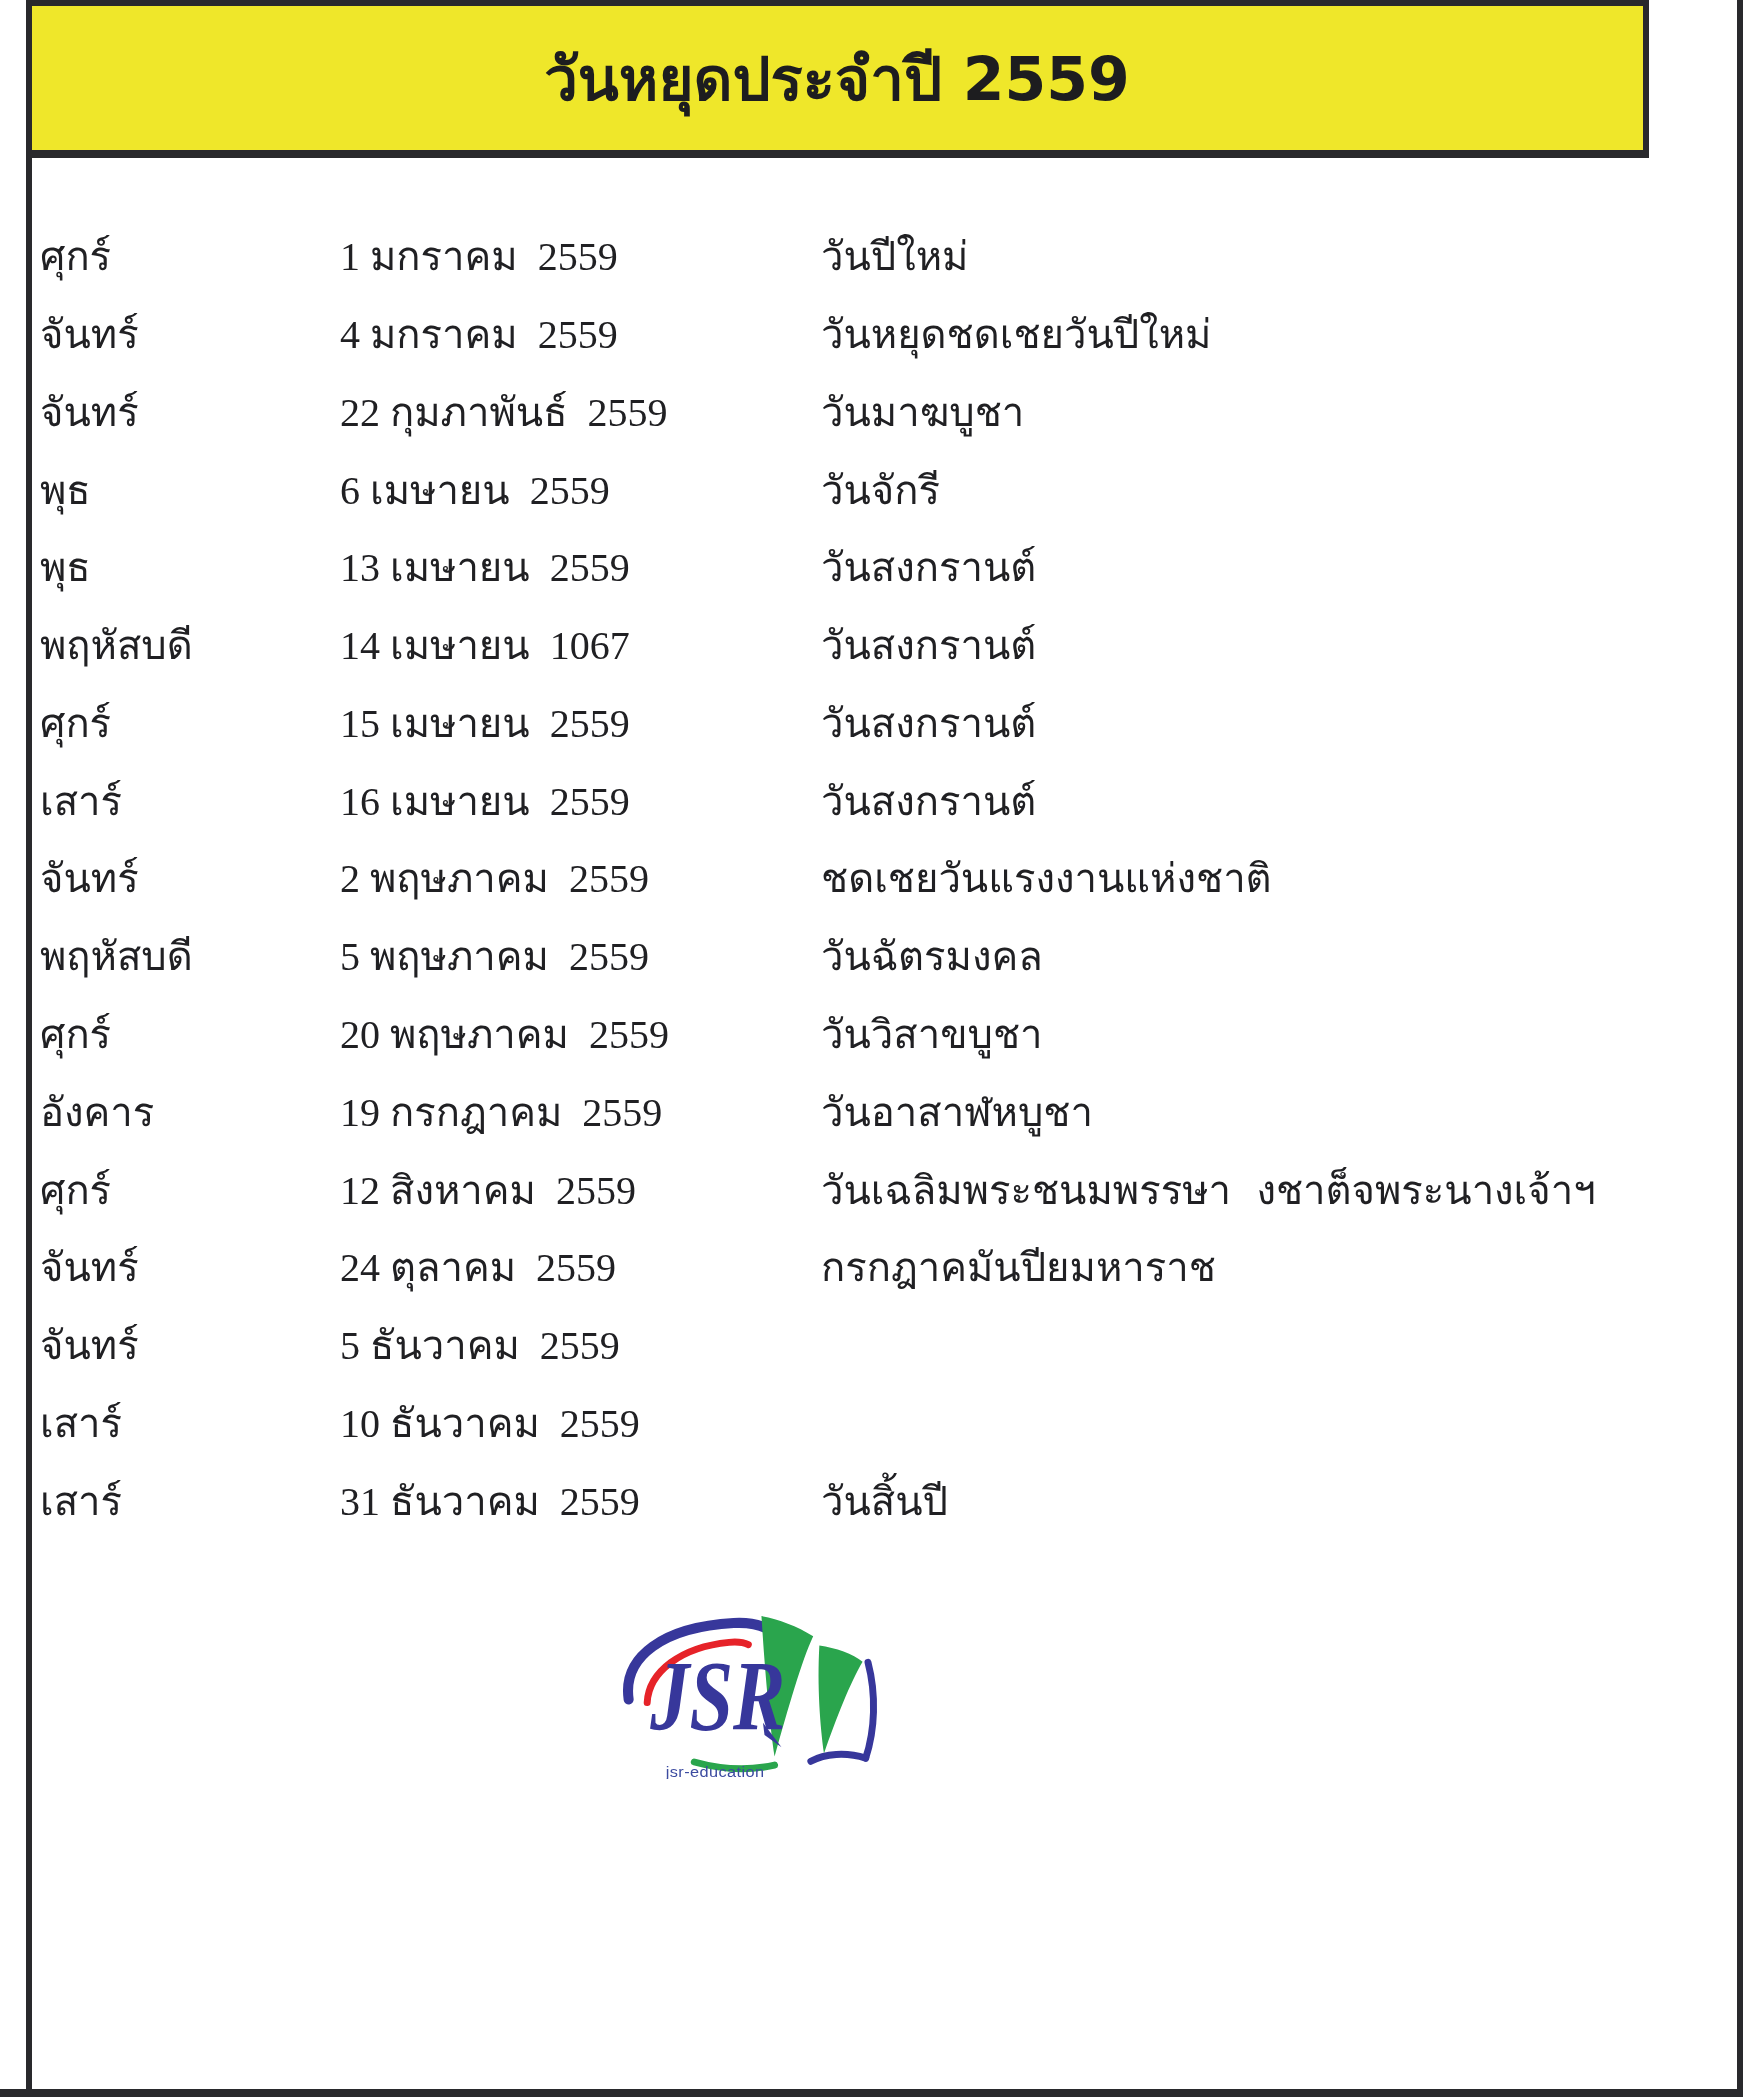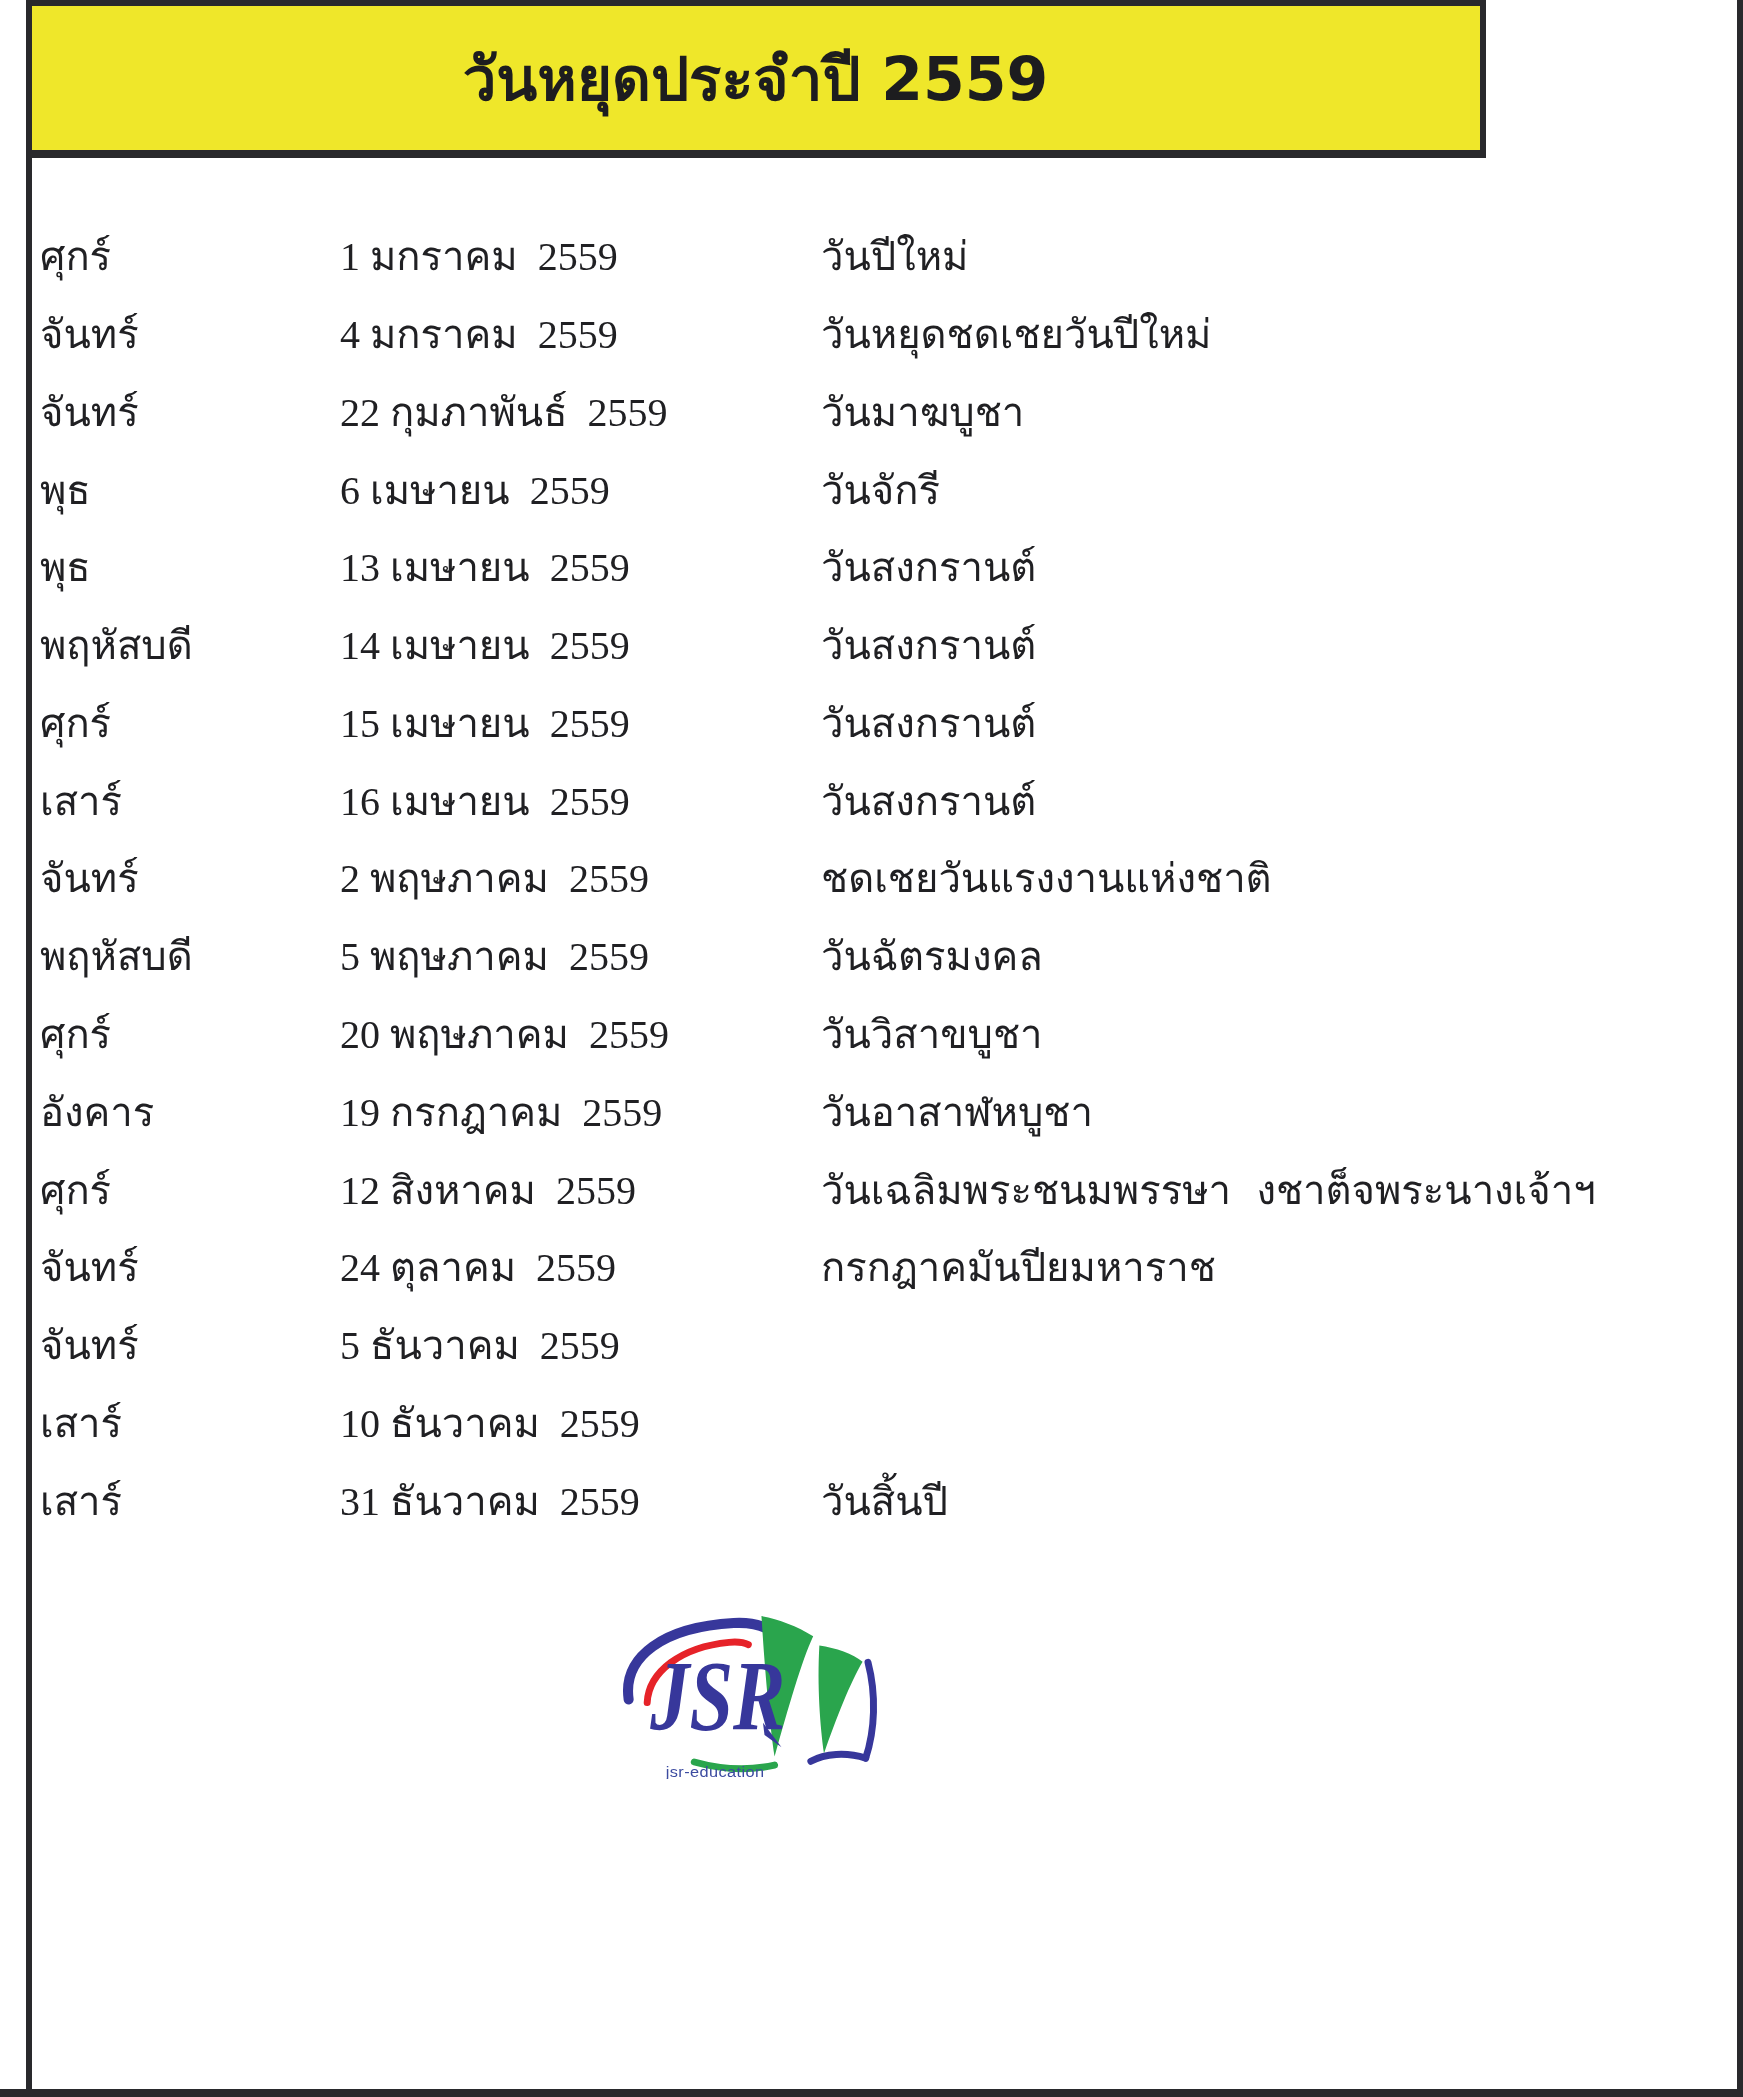--- a/index.html
+++ b/index.html
@@ -9,21 +9,21 @@
     font-family:"DejaVu Sans", sans-serif;
     color:#202023;
   }
   .frame {
     position:absolute; left:25.5px; top:0; width:1717px; height:2097px;
     box-sizing:border-box;
     border-left:6.2px solid #29292c;
     border-right:6.2px solid #29292c;
   }
   .header {
-    position:absolute; left:25.5px; top:0; width:1460px; height:158px;
+    position:absolute; left:25.5px; top:0; width:1623px; height:158px;
     box-sizing:border-box;
     background:#efe72a;
     border:6.2px solid #29292c;
     border-bottom-width:8.5px;
     display:flex; align-items:center; justify-content:center;
   }
   .title {
     font-size:60px; font-weight:bold; color:#1d1d1f;
     letter-spacing:0px; white-space:pre;
   }
@@ -77,21 +77,21 @@
         <span class="c2">6 เมษายน  2559</span>
         <span class="c3">วันจักรี</span>
       </div>
     <div class="row" style="top:528px">
         <span class="c1">พุธ</span>
         <span class="c2">13 เมษายน  2559</span>
         <span class="c3">วันสงกรานต์</span>
       </div>
     <div class="row" style="top:606px">
         <span class="c1">พฤหัสบดี</span>
-        <span class="c2">14 เมษายน  2559</span>
+        <span class="c2">14 เมษายน  1067</span>
         <span class="c3">วันสงกรานต์</span>
       </div>
     <div class="row" style="top:684px">
         <span class="c1">ศุกร์</span>
         <span class="c2">15 เมษายน  2559</span>
         <span class="c3">วันสงกรานต์</span>
       </div>
     <div class="row" style="top:762px">
         <span class="c1">เสาร์</span>
         <span class="c2">16 เมษายน  2559</span>

